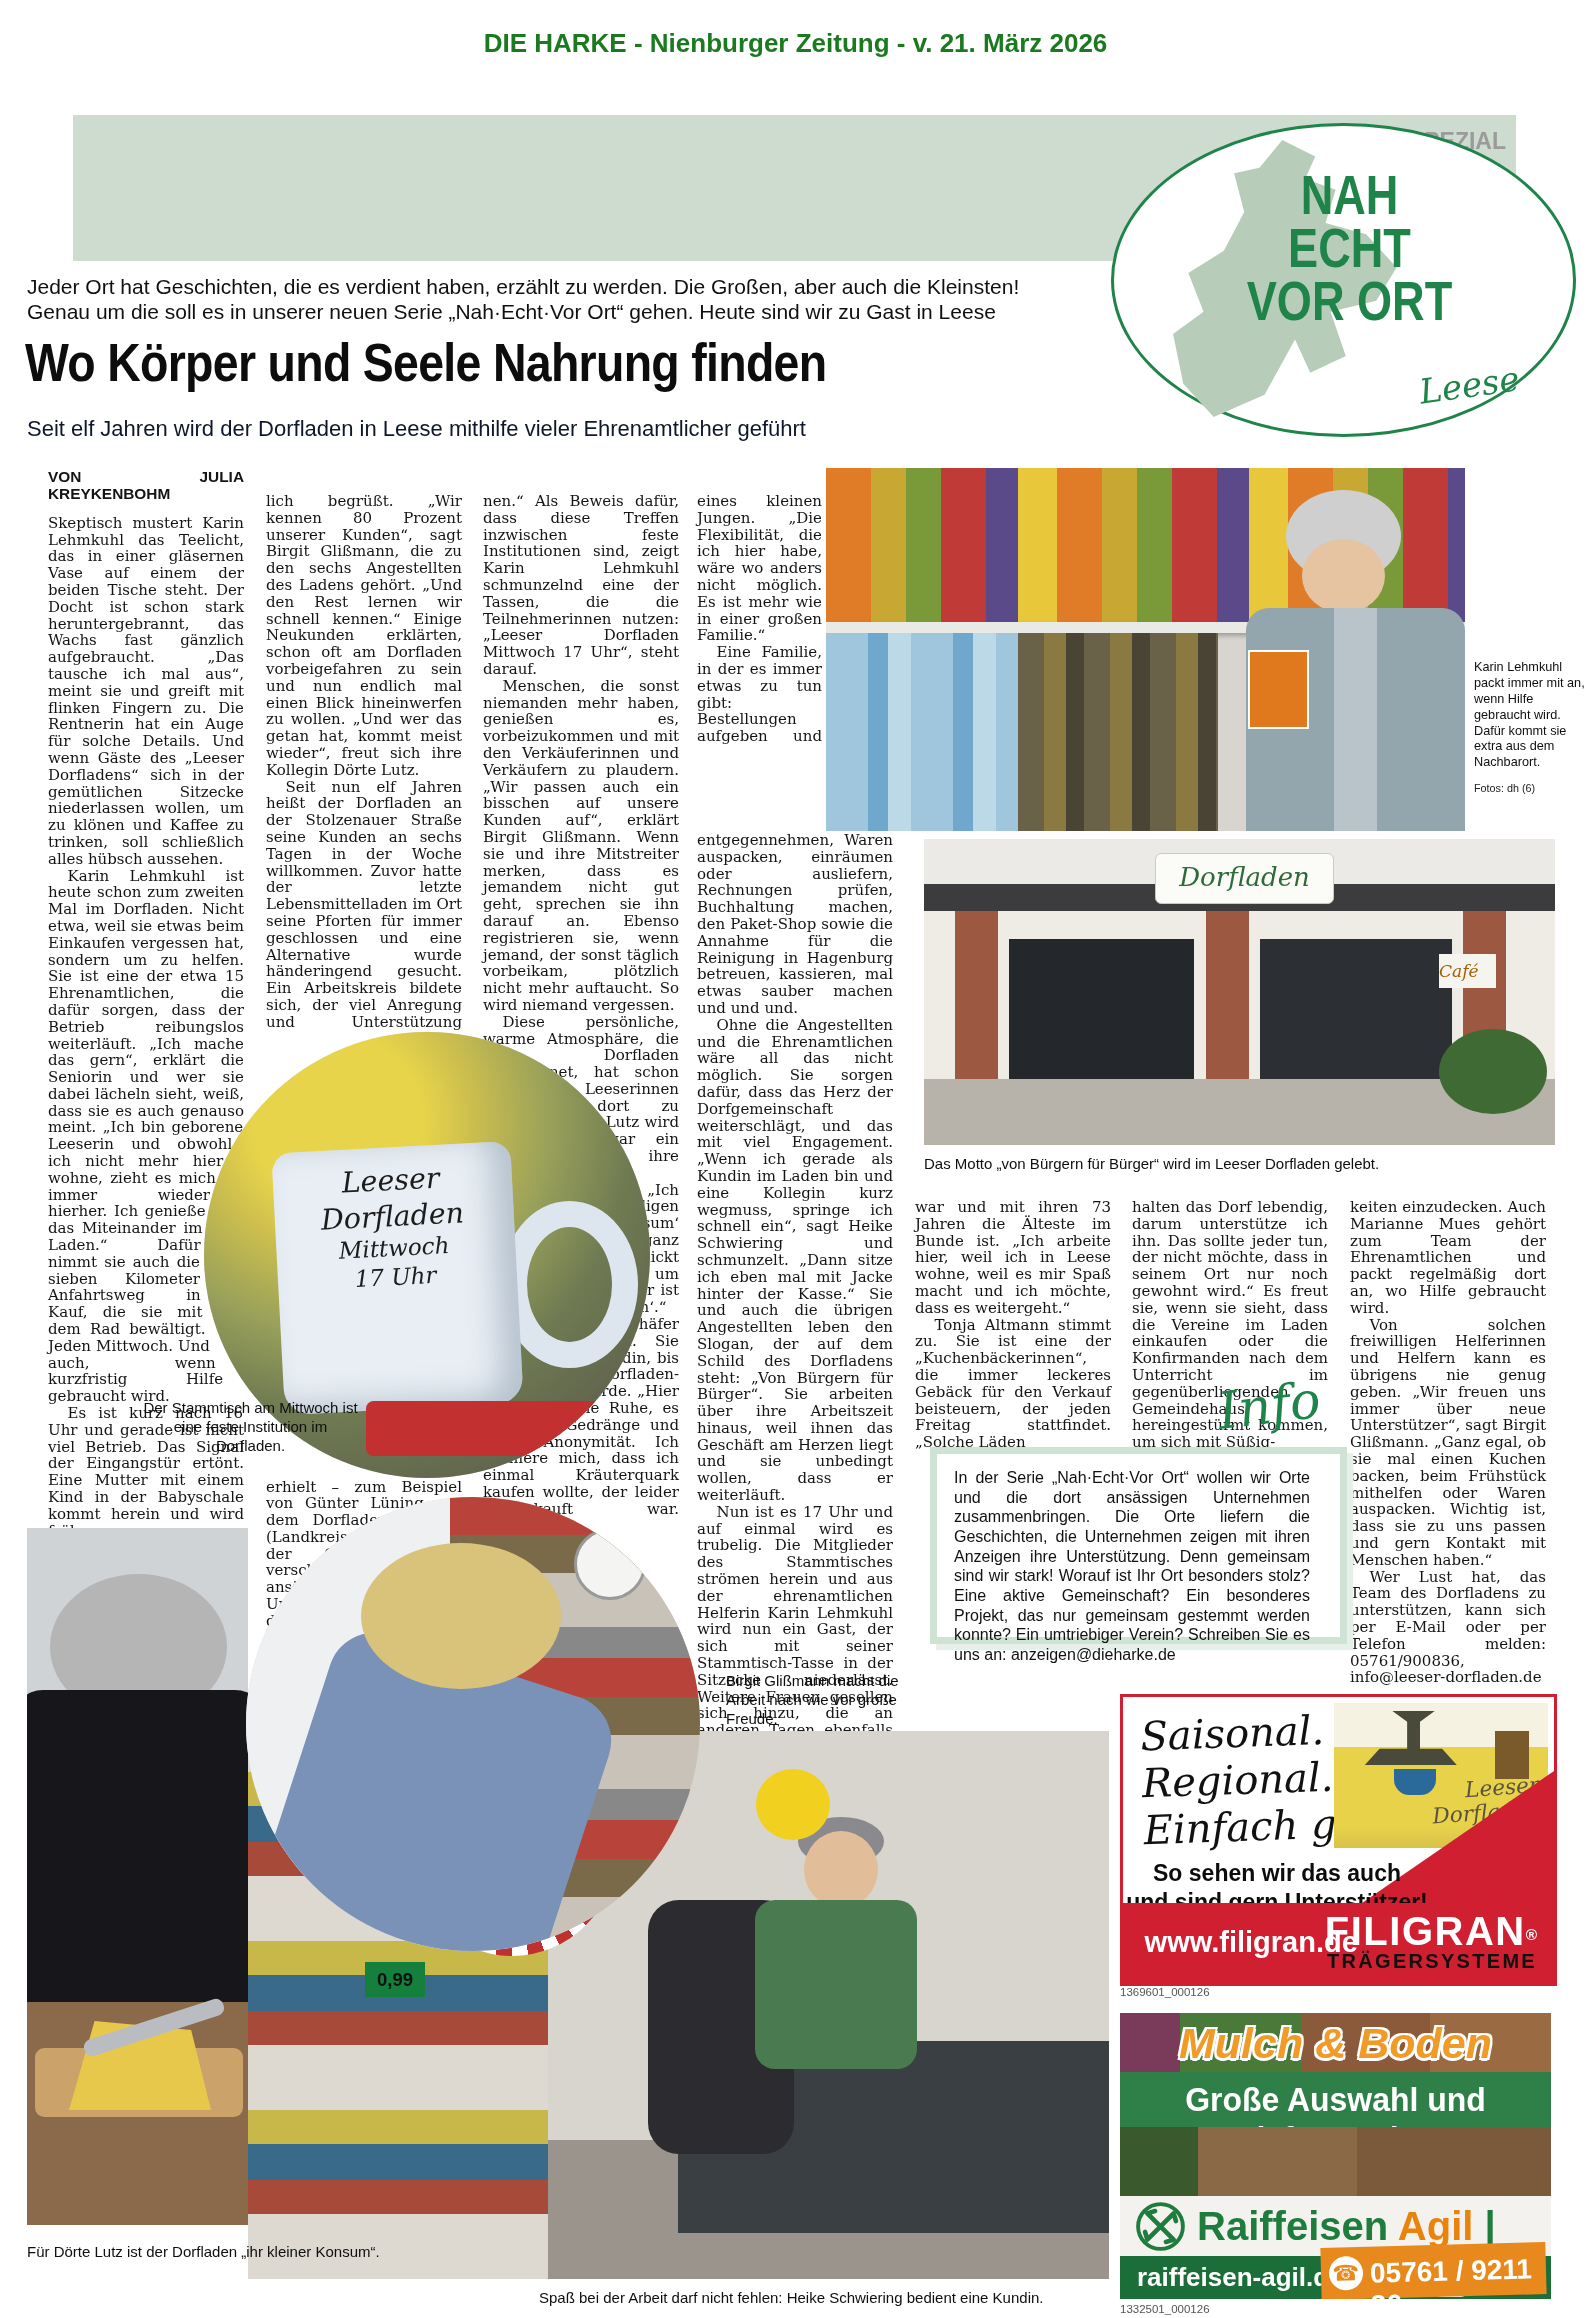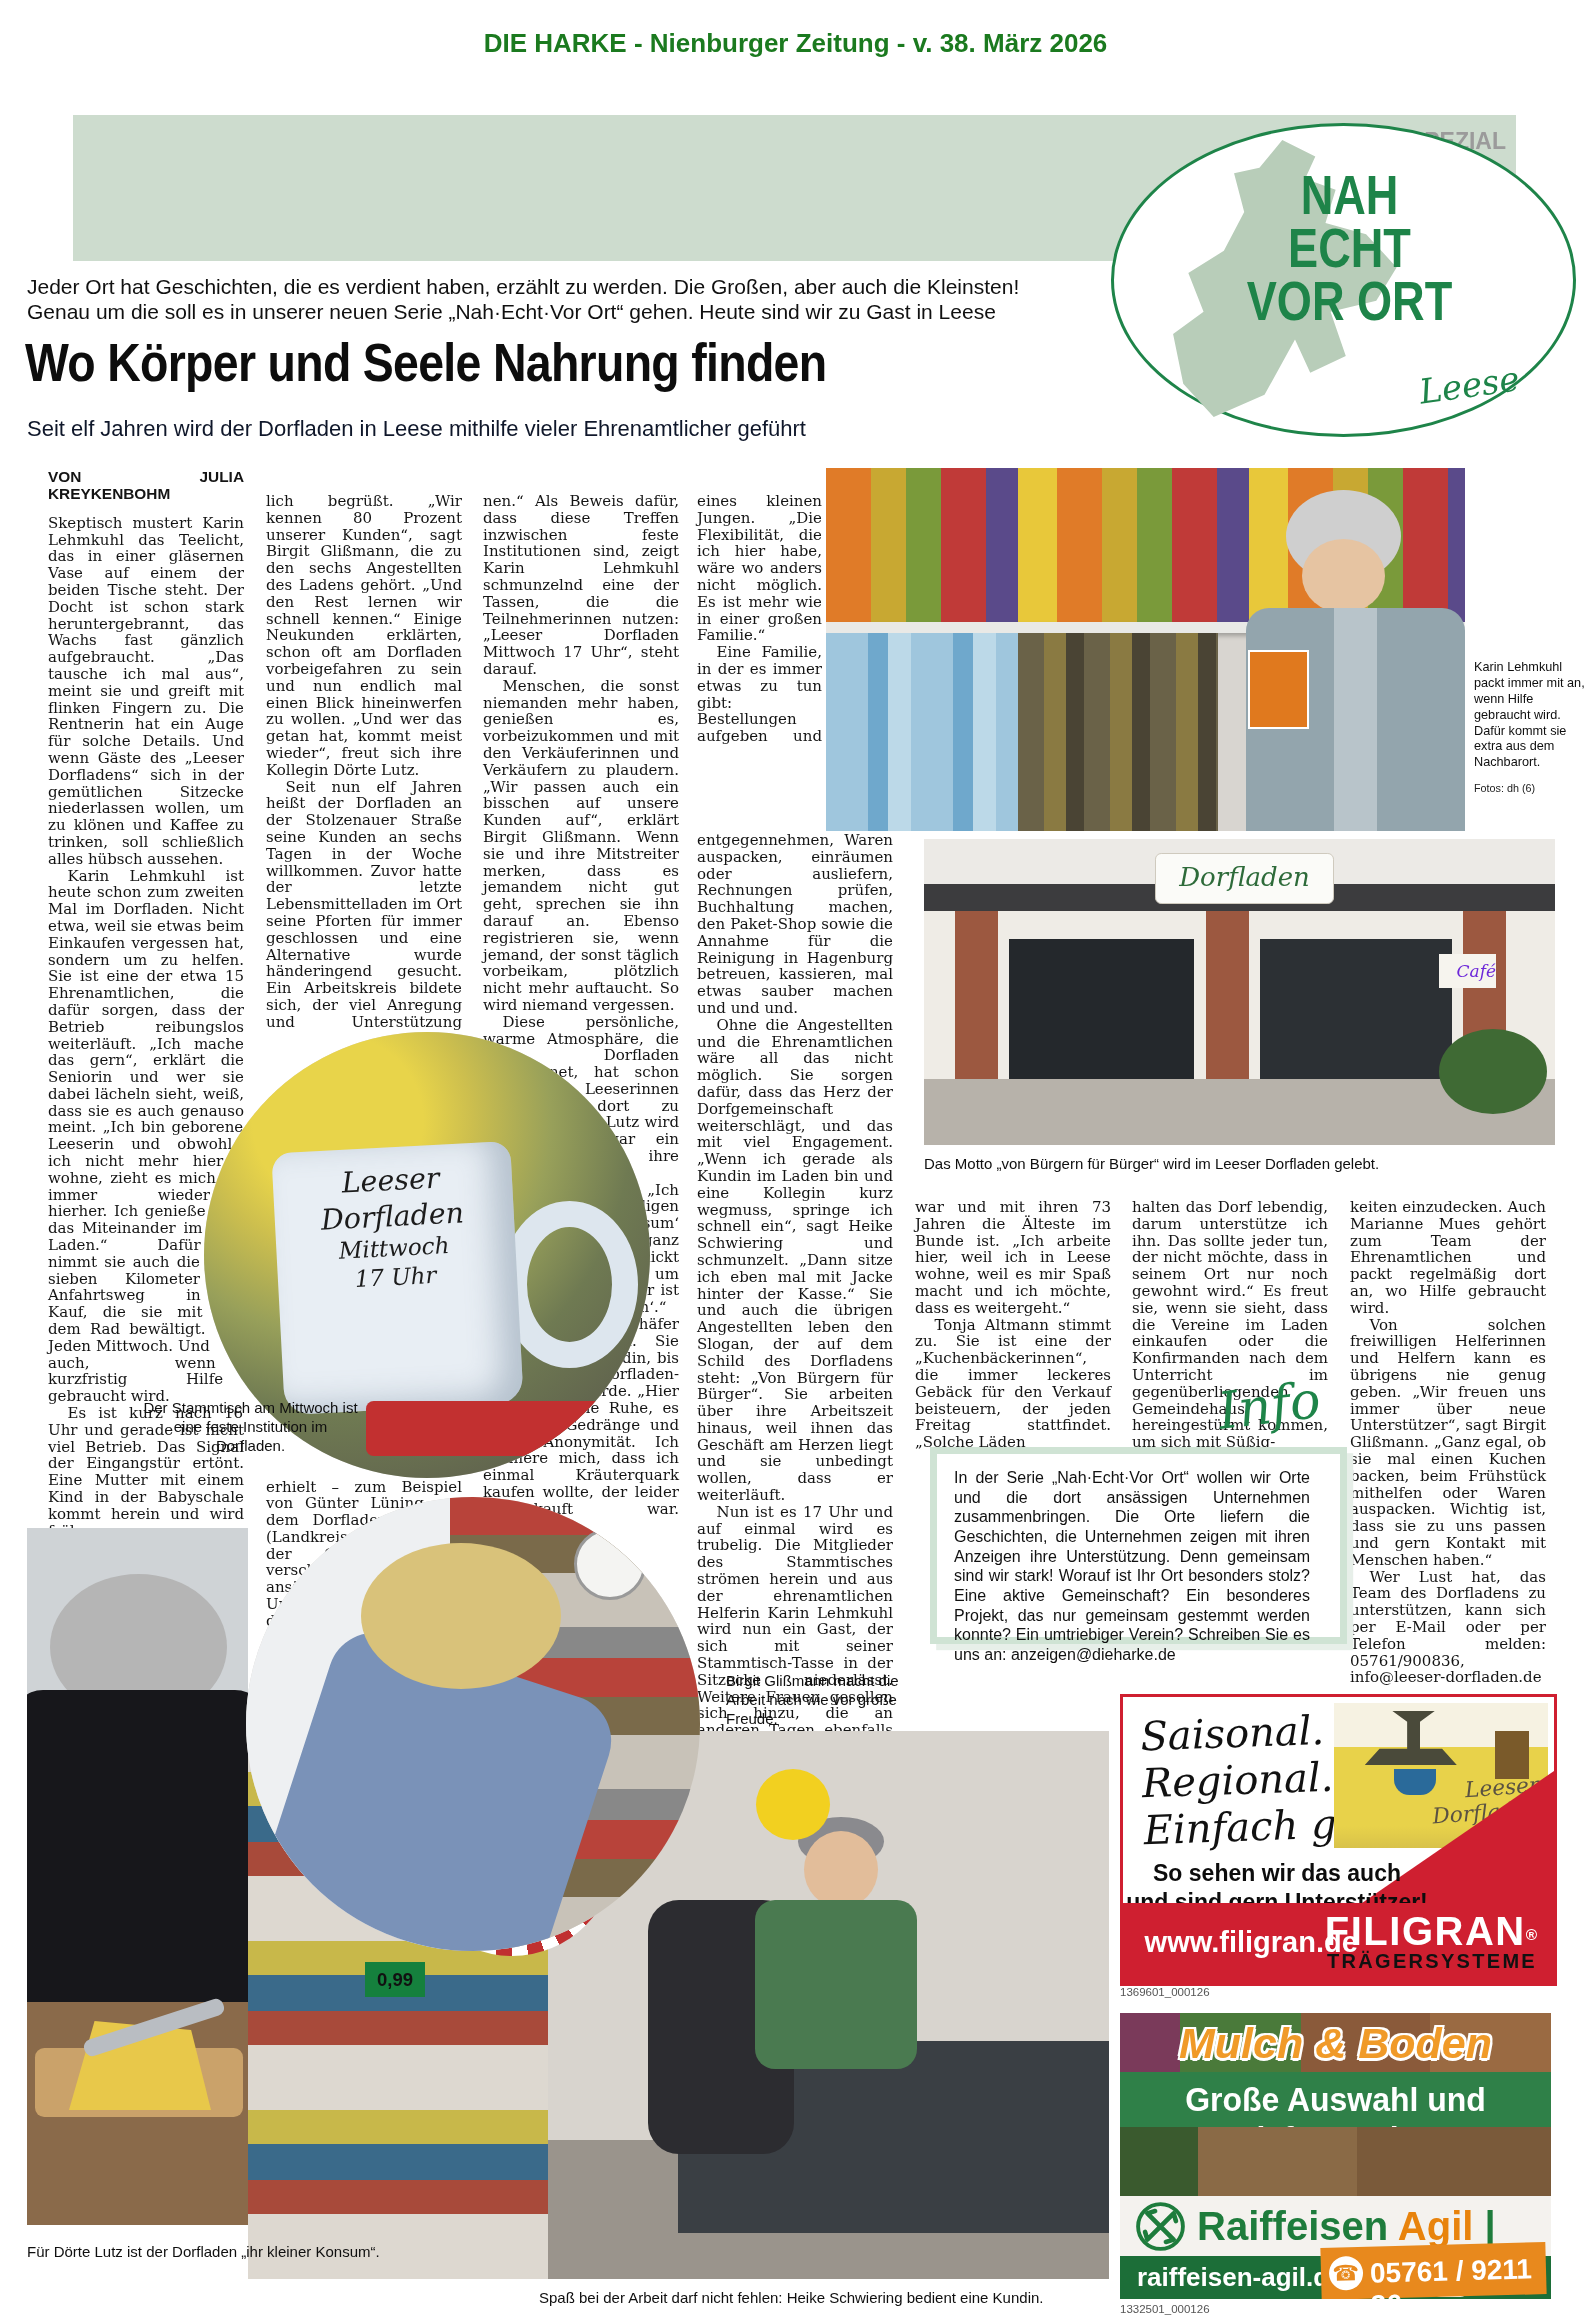--- a/index.html
+++ b/index.html
@@ -68,22 +68,22 @@
   .sf-wall{left:0;top:72px;width:100%;height:168px;background:#efece6;}
   .sf-brick1{left:31px;top:72px;width:43px;height:168px;background:#9c5840;}
   .sf-brick2{left:282px;top:72px;width:43px;height:168px;background:#9c5840;}
   .sf-brick3{left:539px;top:72px;width:43px;height:168px;background:#9c5840;}
   .sf-win1{left:85px;top:100px;width:185px;height:140px;background:#24282c;}
   .sf-win2{left:336px;top:100px;width:192px;height:140px;background:#2c3034;}
   .sf-ground{left:0;bottom:0;width:100%;height:66px;background:#b7b2aa;}
   .sf-shrub{right:7.7px;bottom:31px;width:108px;height:85px;border-radius:50%;background:#3f6a34;}
   .sf-sign{left:231px;top:14px;width:177px;height:49px;background:#fbfbf8;border:1.5px solid #cfcabe;
       border-radius:6.2px;text-align:center;line-height:46px;font-style:italic;font-size:26px;color:#2e6b3a;}
-  .sf-cafe{right:59px;top:115px;width:57px;height:34px;background:#f6f4ee;text-align:right;
-      line-height:34px;font-style:italic;font-size:17px;color:#6d28d9;}
+  .sf-cafe{right:59px;top:115px;width:57px;height:34px;background:#f6f4ee;text-align:left;
+      line-height:34px;font-style:italic;font-size:17px;color:#a16207;}
   
   .mug-bg{left:0;top:0;width:100%;height:100%;
      background:radial-gradient(circle at 30% 20%,#e8d44a 0 18%,#cdbf4e 28%,#98a05a 45%,#6f7a52 62%,#54504a 100%);}
   .mug-body{left:74px;top:115px;width:239px;height:262px;background:#e8eef4;border-radius:20px 20px 26px 26px;
      transform:rotate(-3deg);box-shadow:inset -20px -7.7px 31px rgba(120,140,160,.45);}
   .mug-handle{left:297px;top:169px;width:85px;height:115px;border:26px solid #dde6ee;border-radius:50%;}
   .mug-mat{left:162px;bottom:21.6px;width:254px;height:55px;background:#c23030;border-radius:7.7px;}
   .mug-text{left:85px;top:131px;width:208px;text-align:center;font-style:italic;color:#1c1c1c;
      transform:rotate(-3deg);line-height:1.25;}
   .mug-text .l1,.mug-text .l2{font-size:28.5px;}
@@ -176,21 +176,21 @@
   .soc{display:inline-block;width:31px;height:31px;border:2.3px solid #fff;color:#fff;text-align:center;
      line-height:29px;font-family:"Liberation Sans",sans-serif;font-weight:bold;font-size:20px;margin-left:10.8px;vertical-align:middle;}
   .soc.fb{border-radius:50%;} .soc.ig{border-radius:7.7px;position:relative;}
   .soc.ig i{position:absolute;left:7px;top:7px;width:12.3px;height:12.3px;border:2.3px solid #fff;border-radius:50%;}
 </style>
 </head>
 <body>
 
 <div class="page">
 
-  <div class="s edition">DIE HARKE - Nienburger Zeitung - v. 38. März 2026</div>
+  <div class="s edition">DIE HARKE - Nienburger Zeitung - v. 21. März 2026</div>
 
   <div class="s banner"></div>
   <div class="s anzspez"><span class="w">ANZEIGEN</span><span class="g">SPEZIAL</span></div>
 
   <div class="s logo">
     <div class="s logo-map"></div>
     <div class="s logo-words">
       <div>NAH</div>
       <div>ECHT</div>
       <div>VOR ORT</div>

